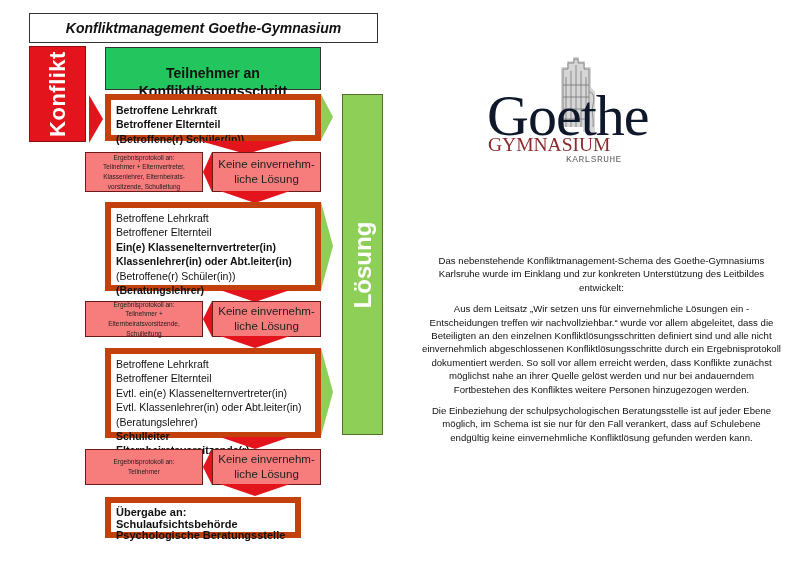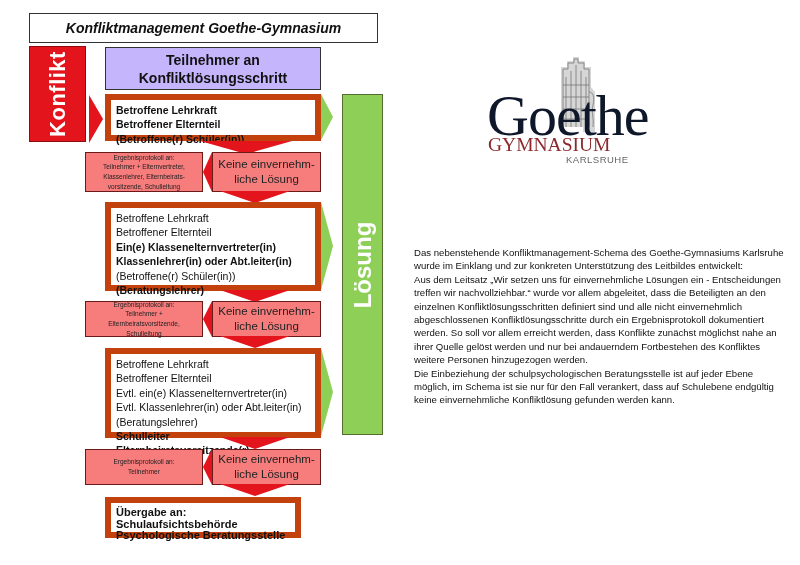--- a/index.html
+++ b/index.html
@@ -2,35 +2,35 @@
 <html><head>
 <meta charset="utf-8">
 <style>
   html, body { margin:0; padding:0; background:#ffffff; }
   body { width:800px; height:565px; position:relative; overflow:hidden; font-family:"Liberation Sans", sans-serif; color:#111; }
   .abs { position:absolute; box-sizing:border-box; }
   .title-box { left:29px; top:13px; width:349px; height:30px; border:1px solid #333; background:#fff; font-weight:bold; font-size:14px; display:flex; align-items:center; justify-content:center;font-style:italic; }
   .konflikt-bar { left:29px; top:46px; width:57px; height:96px; background:#e3141b; border:1px solid #8a0d10; }
   .konflikt-label { position:absolute; left:50%; top:50%; transform:translate(-50%,-50%) rotate(-90deg); color:#fff; font-weight:bold; font-size:22px; white-space:nowrap; letter-spacing:0.5px; }
   .konflikt-arrow { left:89px; top:95px; width:0; height:0; border-top:24px solid transparent; border-bottom:24px solid transparent; border-left:14px solid #e3141b; }
-  .header-box { left:105px; top:47px; width:216px; height:43px; border:1px solid #333; background:#c4b5fd; font-weight:bold; font-size:14px; text-align:center; line-height:18px; padding-top:3px; }
+  .header-box { left:105px; top:47px; width:216px; height:43px; border:1px solid #333; background:#22c55e; font-weight:bold; font-size:14px; text-align:center; line-height:18px; padding-top:16px; }
   .step-box { border:6px solid #c2410c; background:#fff; font-size:10.5px; line-height:14.4px; padding:3px 5px; }
   .step-box .b { font-weight:bold; }
   .green-arrow { width:0; height:0; border-left:12px solid #8ed057; }
   .loesung-bar { left:342px; top:94px; width:41px; height:341px; background:#8ed057; border:1px solid #556b2f; }
   .loesung-label { position:absolute; left:50%; top:50%; transform:translate(-50%,-50%) rotate(-90deg); color:#fff; font-weight:bold; font-size:24px; white-space:nowrap; }
   .down-arrow { width:0; height:0; border-left:46px solid transparent; border-right:46px solid transparent; border-top:13px solid #e3141b; }
   .protocol-box { background:#f77c7c; border:1px solid #6b1a1a; font-size:6.5px; line-height:9.6px; text-align:center; display:flex; align-items:center; justify-content:center; color:#222; }
   .keine-box { background:#f77c7c; border:1px solid #6b1a1a; font-size:11.5px; line-height:15px; text-align:center; display:flex; align-items:center; justify-content:center; color:#222; }
   .left-arrow { width:0; height:0; border-top:18px solid transparent; border-bottom:18px solid transparent; border-right:9px solid #e3141b; }
   .logo-goethe { left:487px; top:93px; font-family:"Liberation Serif", serif; font-size:58px; color:#0f172a; line-height:45px; letter-spacing:-1px; }
   .logo-gym { left:488px; top:135px; font-family:"Liberation Serif", serif; font-size:19.5px; color:#8b2a2c; letter-spacing:0px; line-height:20px; }
-  .logo-karls { left:566px; top:155px; font-family:Liberation Sans, sans-serif; font-size:9.5px; color:#666; letter-spacing:0.5px; line-height:10px; }
+  .logo-karls { left:566px; top:155px; font-family:Liberation Mono, monospace; font-size:9.5px; color:#666; letter-spacing:0.5px; line-height:10px; }
   .desc { left:414px; top:246px; width:375px; font-size:9.6px; line-height:13.4px; color:#111; }
-  .desc p { margin:0; }
+  .desc p { margin:8px;text-align:center; }
 </style>
 </head>
 <body>
 
 <div class="abs title-box">Konfliktmanagement Goethe-Gymnasium</div>
 
 <div class="abs konflikt-bar">
   <span class="konflikt-label">Konflikt</span>
 </div>
 <div class="abs konflikt-arrow"></div>

